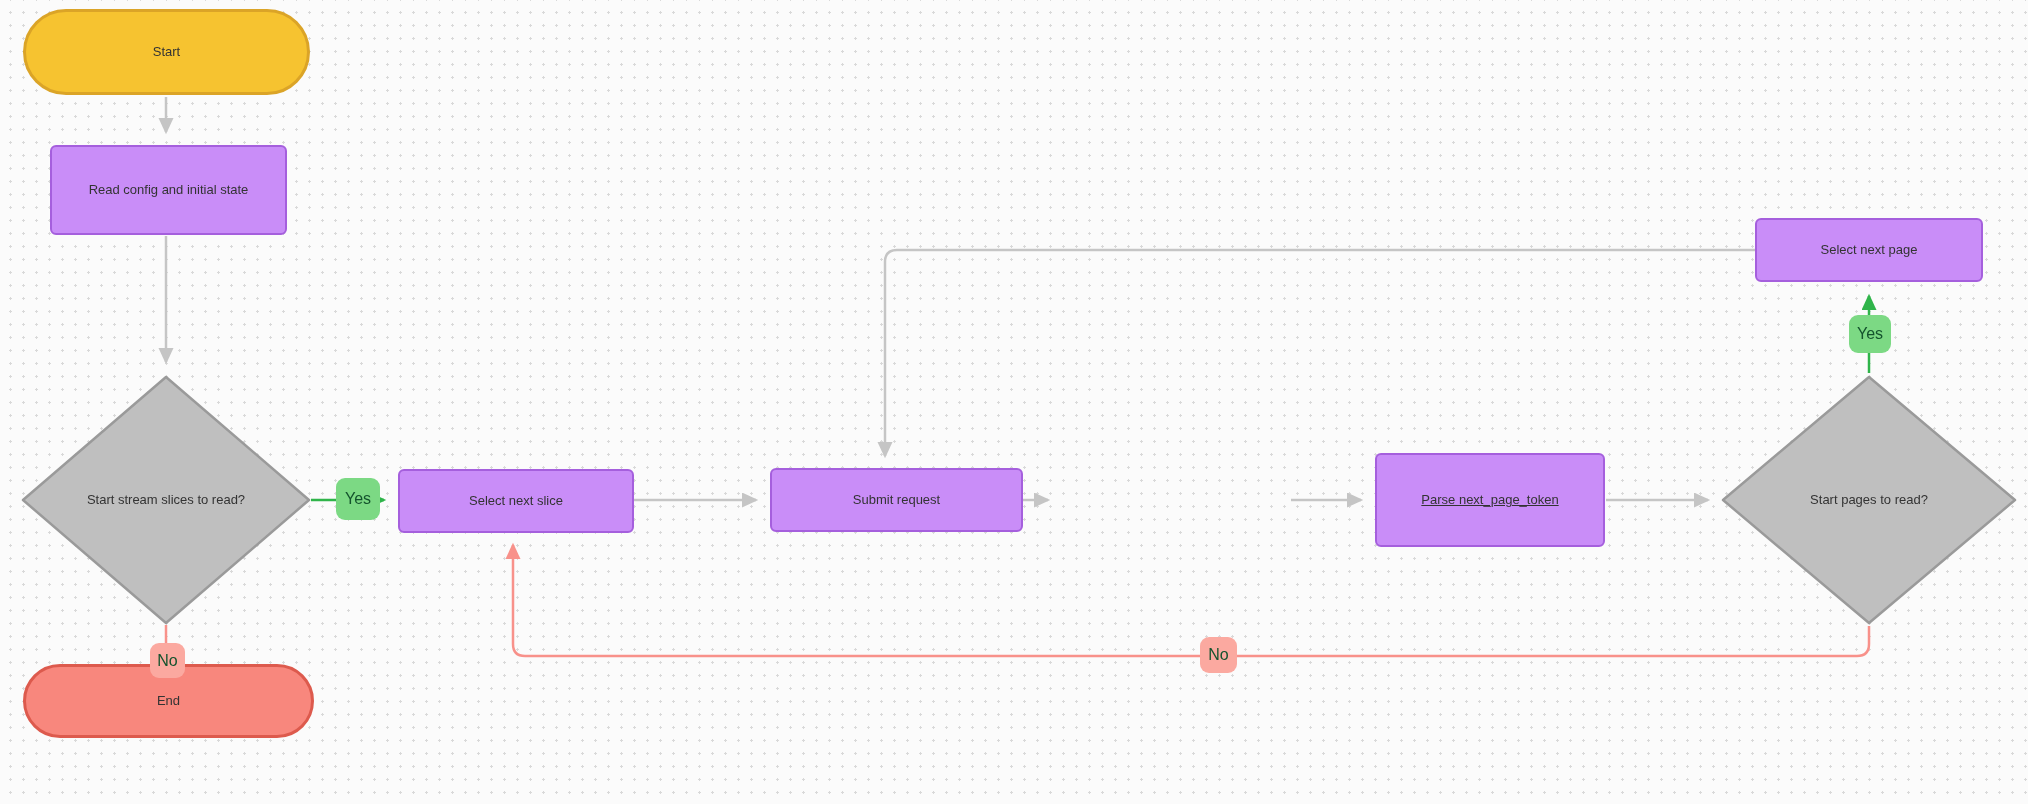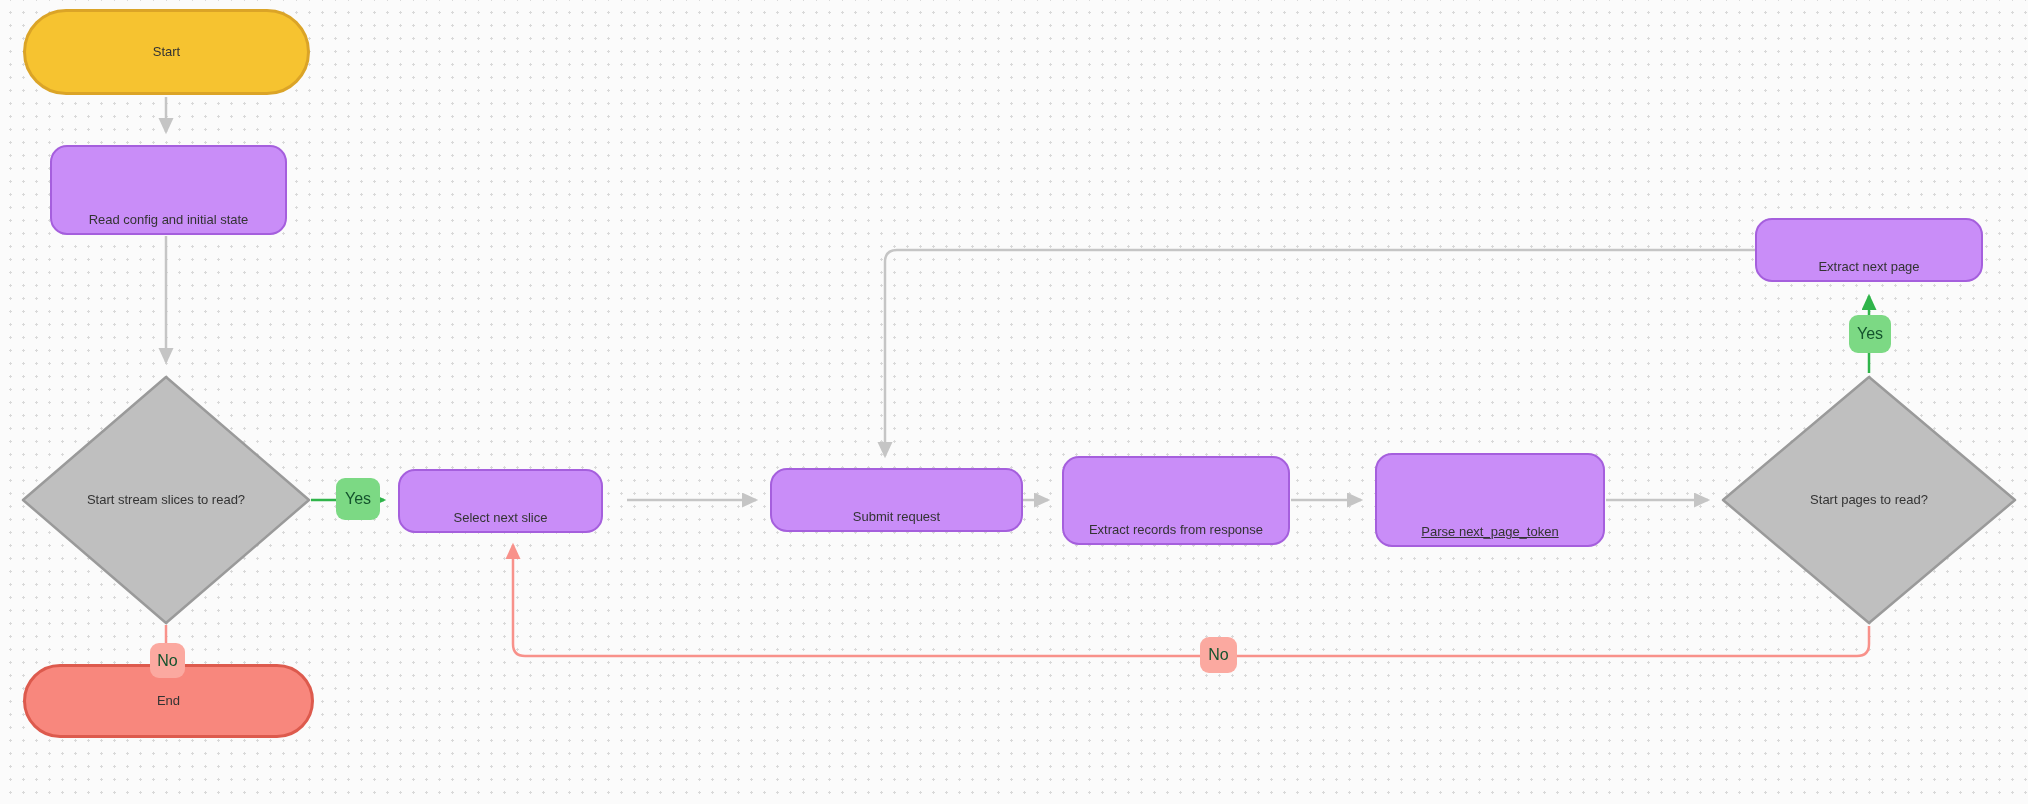--- a/index.html
+++ b/index.html
@@ -42,23 +42,22 @@
     border-radius: 45px;
   }
   .terminal-end {
     background: #f8877d;
     border: 3px solid #dd5a4d;
     border-radius: 48px;
   }
   .process {
     background: #c98df8;
     border: 2.5px solid #a55fdd;
-    border-radius: 17px;
+    border-radius: 6px;
     padding: 4px 8px;
-    align-items: flex-end;
   }
   .diamond { background: transparent; border: none; padding: 0; }
   .diamond svg { position: absolute; left: 0; top: 0; }
   .diamond .label {
     position: relative;
     width: 190px;
   }
 
   .badge {
     position: absolute;
@@ -124,45 +123,42 @@
     <span style="max-width:205px;">Read config and initial state</span>
   </div>
 
   <div class="node diamond" style="left:20px; top:374px; width:292px; height:252px;">
     <svg width="292" height="252" viewBox="0 0 292 252">
       <polygon points="146,3 289,126 146,249 3,126" fill="#bfbfbf" stroke="#9a9a9a" stroke-width="2.5" stroke-linejoin="round"></polygon>
     </svg>
     <span class="label" style="width:160px;">Start stream slices to read?</span>
   </div>
 
-  <div class="node process" style="left:398px; top:469px; width:205px; height:64px;">
+  <div class="node process" style="left:398px; top:469px; width:236px; height:64px;">
     <span>Select next slice</span>
   </div>
 
   <div class="node process" style="left:770px; top:468px; width:253px; height:64px;">
     <span>Submit request</span>
   </div>
 
-  <div class="node process" style="left:1062px; top:456px; width:228px; height:89px;">
-    <span style="max-width:200px;">Extract records from response</span>
-  </div>
 
   <div class="node process" style="left:1375px; top:453px; width:230px; height:94px;">
     <span style="max-width:170px;text-decoration:underline;">Parse next_page_token</span>
   </div>
 
   <div class="node diamond" style="left:1720px; top:374px; width:298px; height:252px;">
     <svg width="298" height="252" viewBox="0 0 298 252">
       <polygon points="149,3 295,126 149,249 3,126" fill="#bfbfbf" stroke="#9a9a9a" stroke-width="2.5" stroke-linejoin="round"></polygon>
     </svg>
     <span class="label" style="width:150px;">Start pages to read?</span>
   </div>
 
   <div class="node process" style="left:1755px; top:218px; width:228px; height:64px;">
-    <span>Extract next page</span>
+    <span>Select next page</span>
   </div>
 
   <div class="node terminal-end" style="left:23px; top:664px; width:291px; height:74px;">
     <span>End</span>
   </div>
 
   <div class="badge badge-green" style="left:336px; top:478px; width:44px; height:42px;">
     <span>Yes</span>
   </div>
 

